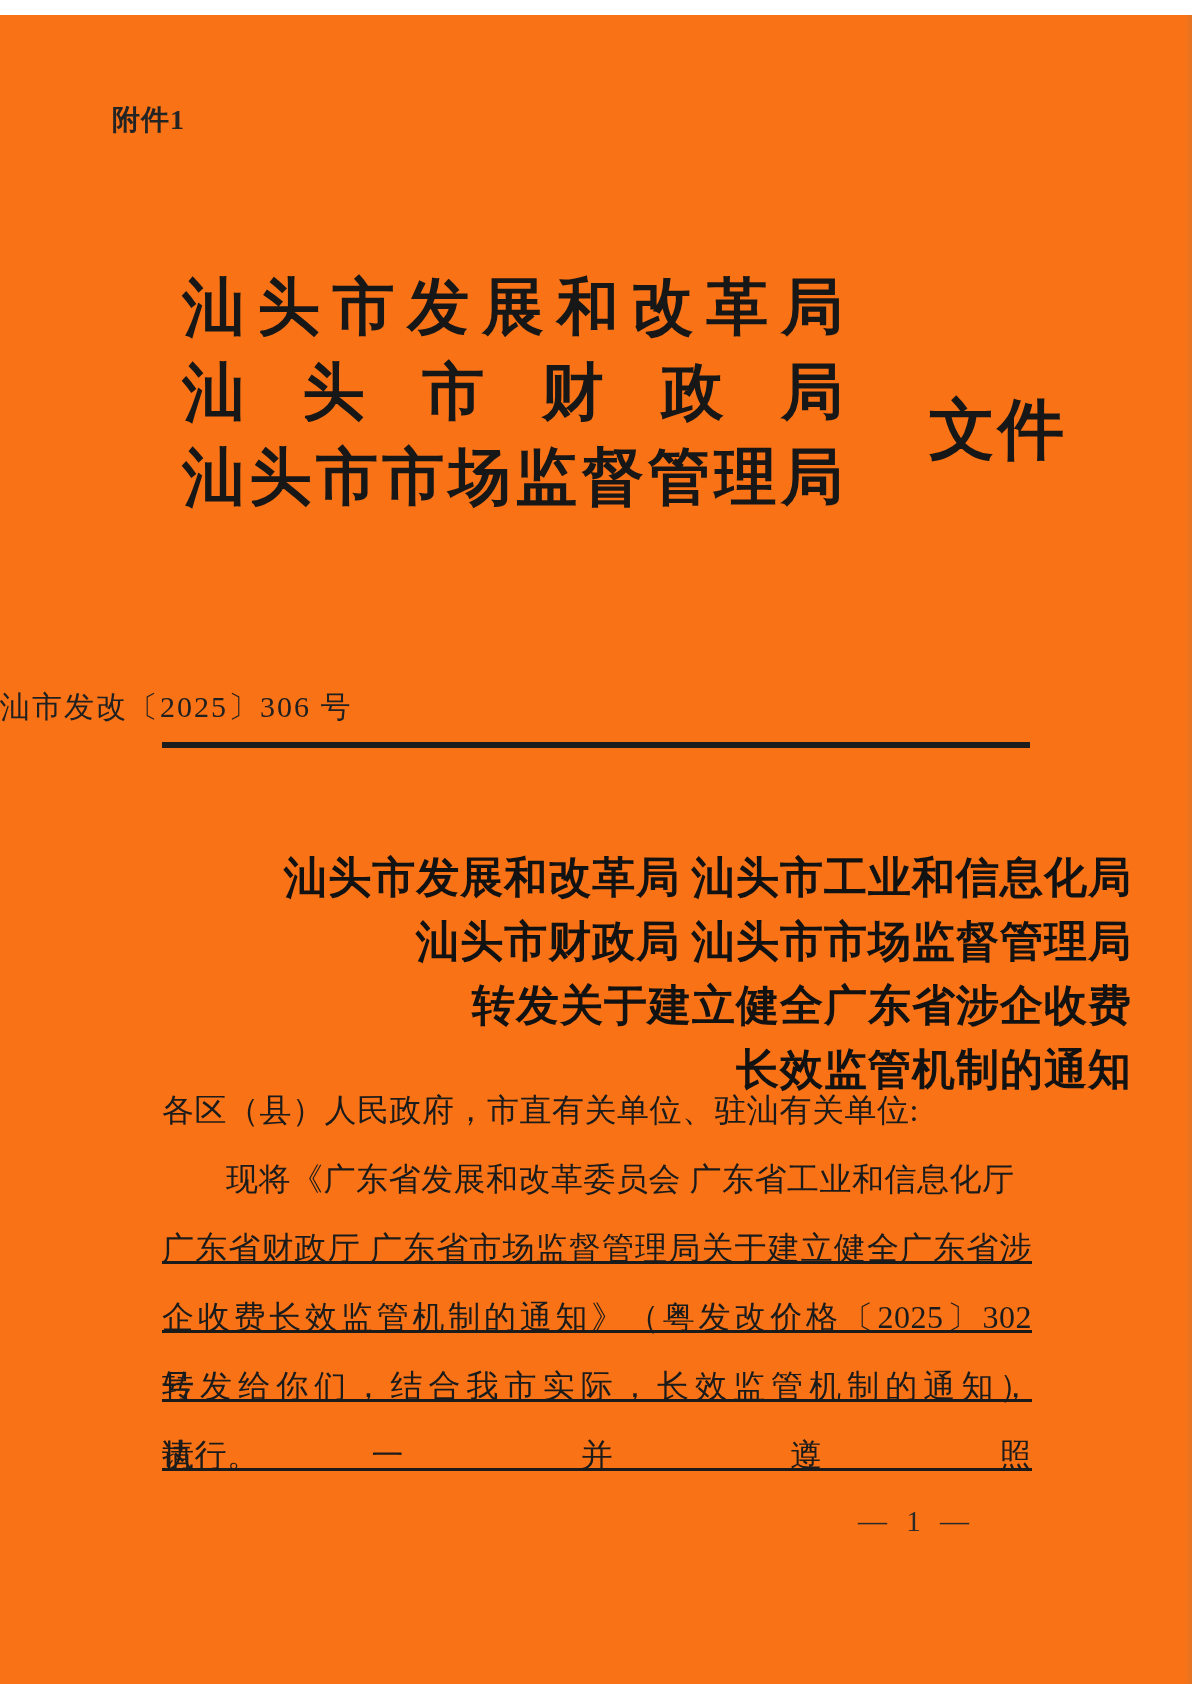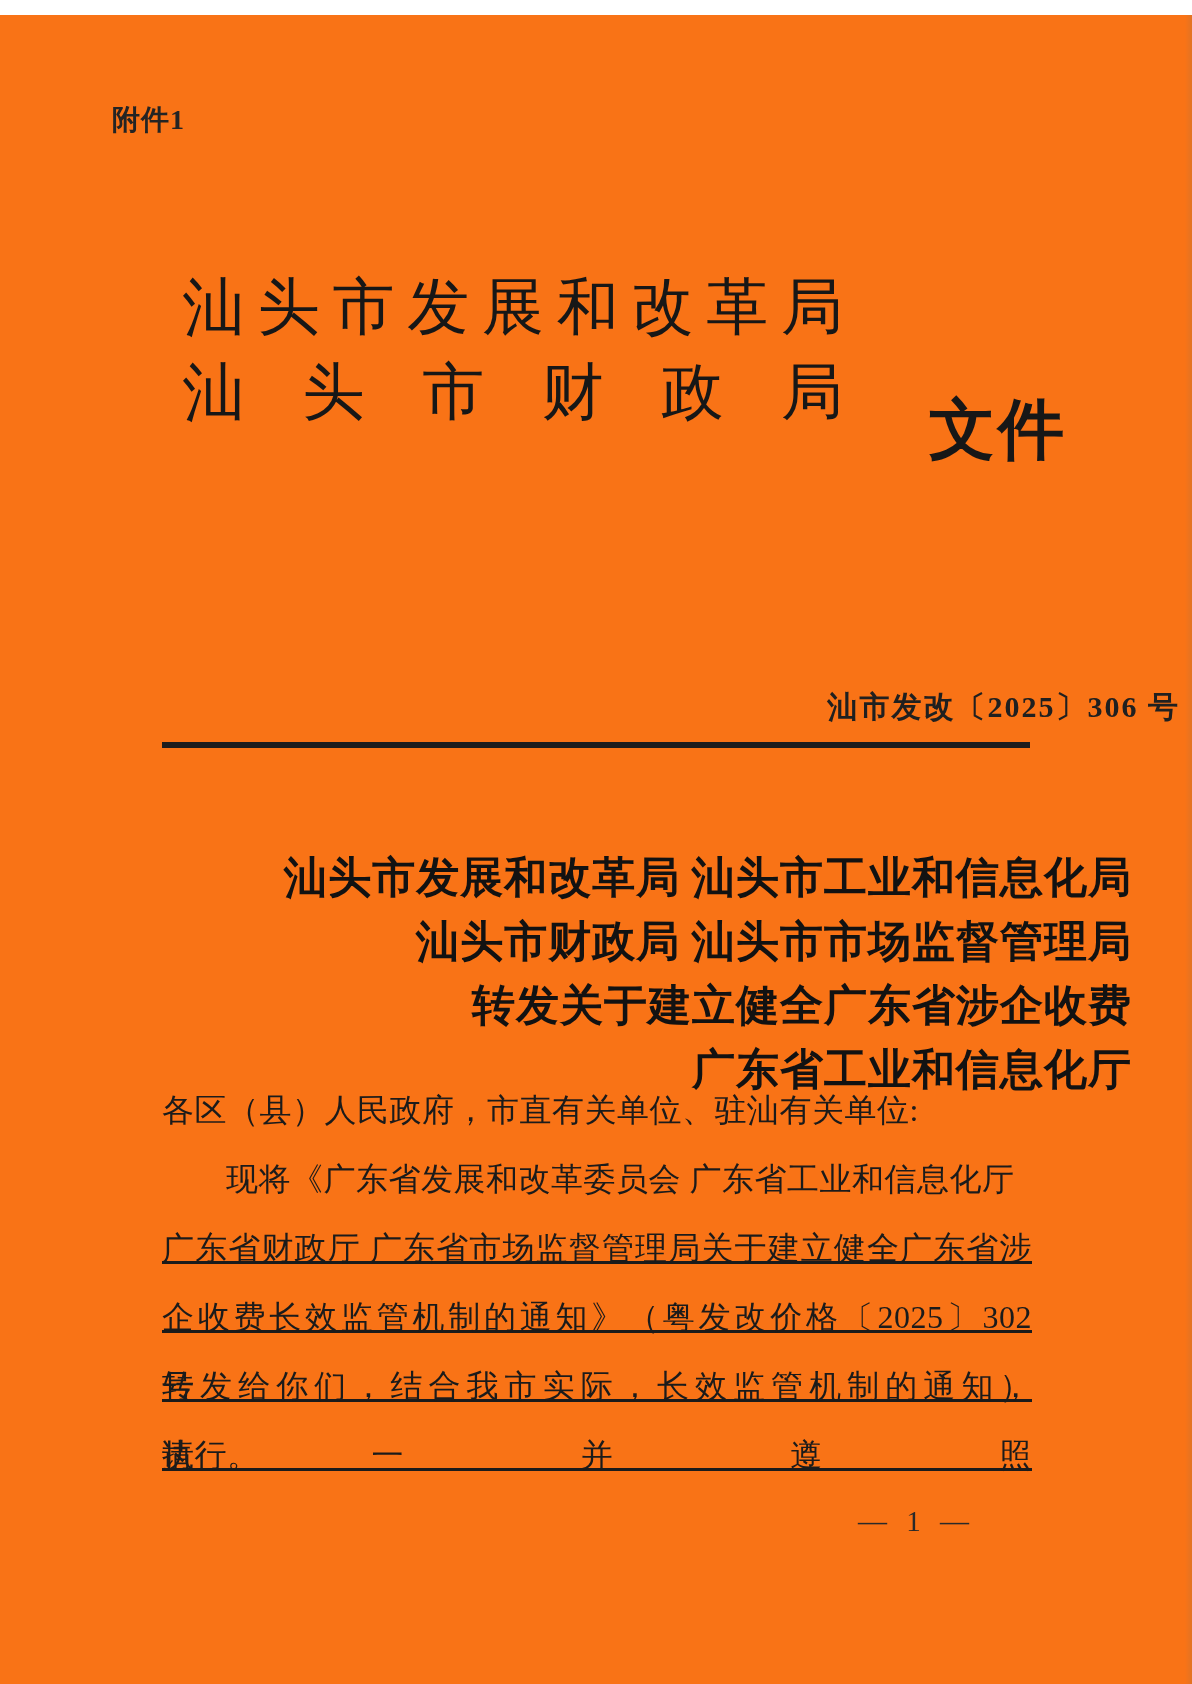--- a/index.html
+++ b/index.html
@@ -38,21 +38,21 @@
   .letterhead {
     position: absolute;
     left: 183px; top: 250px;
     width: 660px;
   }
   .agency-line {
     width: 660px;
     height: 85px;
     line-height: 85px;
     font-size: 62px;
-    font-weight: 400;
+    font-weight: 700;
     color: #171717;
     white-space: nowrap;
     word-break: keep-all;
     text-align: justify;
     text-align-last: justify;
     text-justify: inter-character;
   }
 
   .doc-word {
     position: absolute;
@@ -61,25 +61,25 @@
     font-weight: 700;
     color: #171717;
     letter-spacing: 3px;
     white-space: nowrap;
   }
 
   .doc-number {
     position: absolute;
     left: 0; top: 672px;
     width: 1180px;
-    text-align: right;
+    text-align: left;
     font-size: 30px;
     color: #202020;
     letter-spacing: 2px;
-    font-weight: 700;
+    font-weight: 400;
   }
 
   .rule {
     position: absolute;
     left: 162px; top: 727px;
     width: 868px; height: 6px;
     background: #1d1d1d;
   }
 
   
@@ -136,33 +136,34 @@
 
 <div class="page">
 
   <div class="scan-edge"></div>
 
   <div class="attachment-label">附件1</div>
 
   <div class="letterhead">
     <div class="agency-line">汕头市发展和改革局</div>
     <div class="agency-line">汕头市财政局</div>
+    <div class="agency-line">汕头市市场监督管理局</div>
   </div>
 
   <div class="doc-word">文件</div>
 
   <div class="doc-number">汕市发改〔2025〕306 号</div>
 
   <div class="rule"></div>
 
   <div class="doc-title">
     <div class="title-line">汕头市发展和改革局 汕头市工业和信息化局</div>
     <div class="title-line">汕头市财政局 汕头市市场监督管理局</div>
     <div class="title-line">转发关于建立健全广东省涉企收费</div>
-    <div class="title-line">广东省工业和信息化厅</div>
+    <div class="title-line">长效监管机制的通知</div>
   </div>
 
   <div class="body-text">
     <div class="body-line">各区（县）人民政府，市直有关单位、驻汕有关单位:</div>
     <div class="body-line indent">现将《广东省发展和改革委员会 广东省工业和信息化厅</div>
     <div class="body-line fill">广东省财政厅 广东省市场监督管理局关于建立健全广东省涉</div>
     <div class="body-line fill">企收费长效监管机制的通知》（粤发改价格〔2025〕302 号）</div>
     <div class="body-line fill">转发给你们，结合我市实际，长效监管机制的通知，请一并遵照</div>
     <div class="body-line">执行。</div>
   </div>

